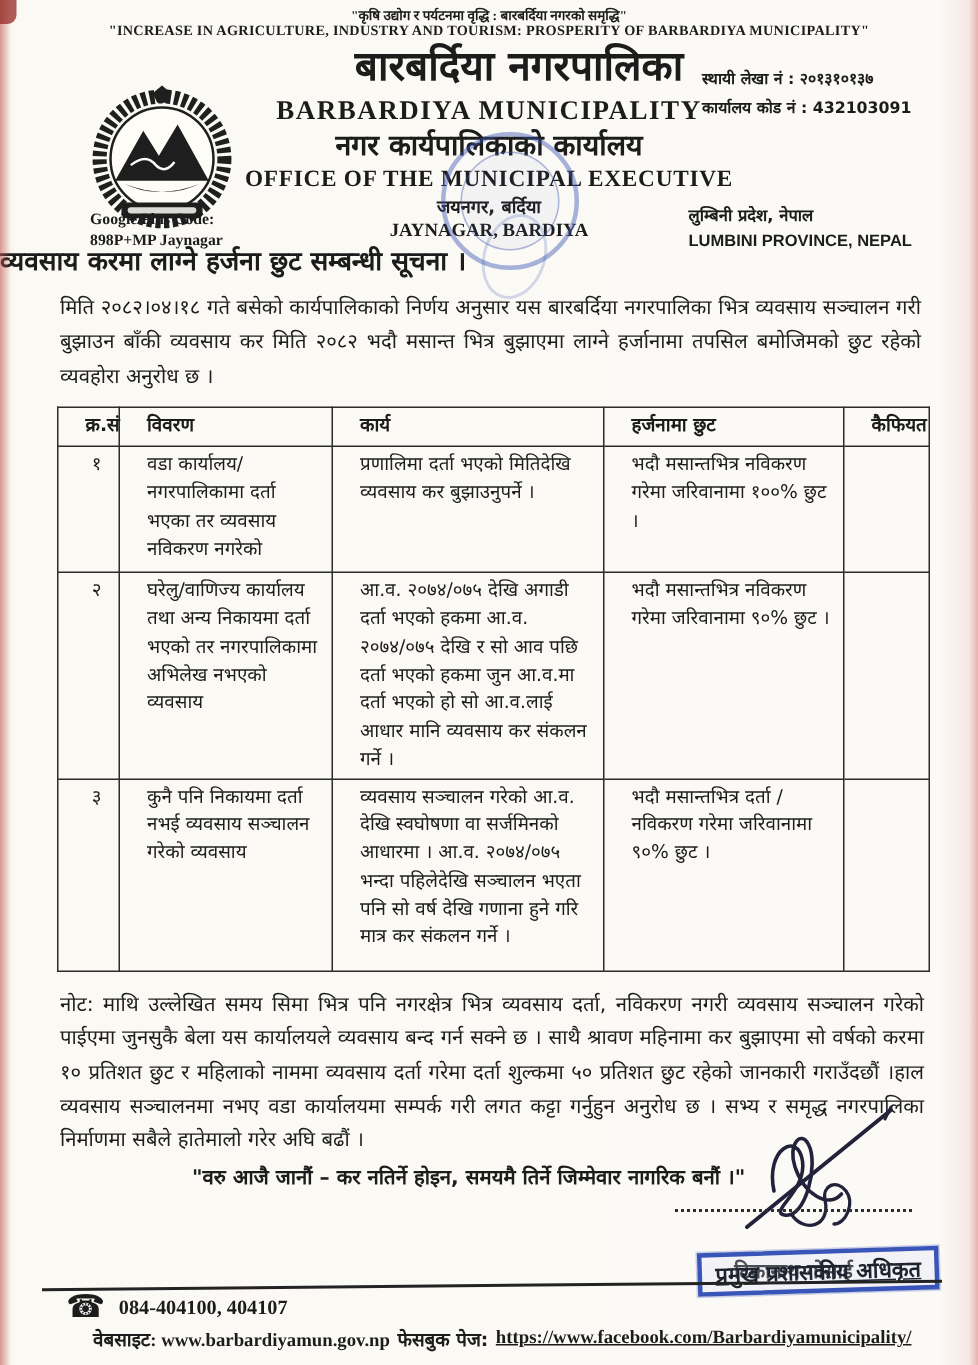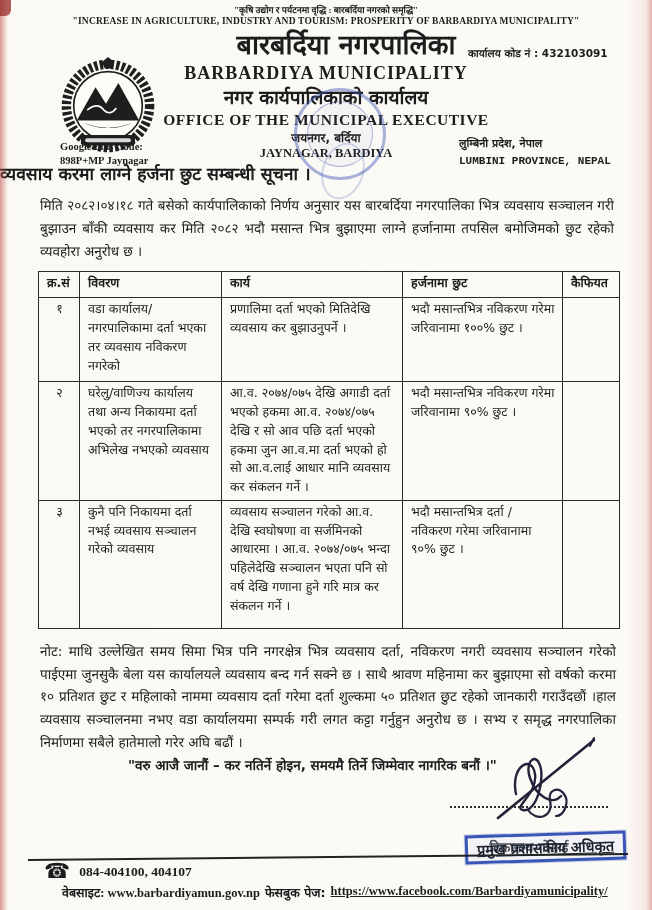--- a/index.html
+++ b/index.html
@@ -31,38 +31,38 @@
   .muni-en { font-size:18px; font-weight:bold; font-family:"Liberation Serif", serif; letter-spacing:1px; margin-top:3px; }
   .office-np { font-size:19px; font-weight:bold; margin-top:3px; }
   .office-en { font-size:15.5px; font-weight:bold; font-family:"Liberation Serif", serif; letter-spacing:.5px; margin-top:2px; }
   .place-np { font-size:12px; font-weight:bold; margin-top:3px; }
   .place-en { font-size:12.5px; font-weight:bold; font-family:"Liberation Serif", serif; margin-top:1px; }
 
   .logo-wrap { position:absolute; left:50px; top:56px; width:116px; height:104px; }
   .gpc { position:absolute; left:60px; top:140px; width:120px; font-size:10.5px; font-weight:bold; line-height:1.35; font-family:"Liberation Serif", serif; }
   .pan-block { position:absolute; right:26px; top:44px; width:158px; font-size:10.5px; font-weight:bold; line-height:1.8; }
   .province-block { position:absolute; right:18px; top:136px; width:175px; font-size:11px; font-weight:bold; line-height:1.5; }
-  .province-en { font-family:Liberation Mono, monospace; font-size:11px; }
+  .province-en { font-family:Liberation Sans, sans-serif; font-size:11px; }
 
   .seal { position:absolute; left:294px; top:88px; width:92px; height:92px; border-radius:50%;
     border:3px solid rgba(58,84,178,.55); opacity:.8; pointer-events:none; }
   .seal-inner { position:absolute; left:10px; top:10px; right:10px; bottom:10px; border-radius:50%;
     border:1.5px solid rgba(58,84,178,.5); background:rgba(96,122,206,.07); }
   .seal-tail { position:absolute; left:322px; top:142px; width:42px; height:58px; border-radius:50%;
     border:2px solid rgba(58,84,178,.3); transform:rotate(18deg); opacity:.7; pointer-events:none; }
 
   
   .notice-title { font-size:17.5px; font-weight:bold; }
   .notice-date { text-align:center; margin-top:3px; font-size:12.5px; font-weight:bold; }
   .notice-body { margin:9px 38px 0 40px; font-size:13.5px; line-height:1.72; text-align:justify; }
 
   
   table.notice-table { margin:8px 0 0 38px; width:581px; border-collapse:collapse; table-layout:fixed;
     font-size:12.5px; line-height:1.5; }
-  .notice-table th, .notice-table td { border:1.7px solid #2b2b2b; padding:2px 7px 3px 8px;
+  .notice-table th, .notice-table td { border:1.7px solid #2b2b2b; padding:2px 7px 3px 18px;
     vertical-align:top; text-align:left; font-weight:normal;margin-top:22px; }
   .notice-table th { font-weight:bold; height:26px; }
   .col-sn { width:41px; } .col-detail { width:142px; } .col-work { width:181px; }
   .col-discount { width:160px; } .col-remarks { width:57px; }
   .row-1 td { height:84px; } .row-2 td { height:118px; } .row-3 td { height:128px; }
   td.sn-cell { text-align:center; }
 
   .note-para { margin:11px 36px 0 40px; font-size:13.5px; line-height:1.68; text-align:justify; }
   .slogan { margin:3px 40px 0 128px; font-size:13.5px; font-weight:bold; }
 
@@ -124,20 +124,21 @@
       <rect x="28" y="79" width="44" height="4" rx="2" fill="#fdfcf7" opacity=".85"></rect>
     </svg>
   </div>
 
   <div class="gpc">
     <div>Google Plus Code:</div>
     <div>898P+MP Jaynagar</div>
   </div>
 
   <div class="pan-block">
+    <div>स्थायी लेखा नं   : २०१३१०१३७</div>
     <div>कार्यालय कोड नं : 432103091</div>
   </div>
 
   <div class="province-block">
     <div>लुम्बिनी प्रदेश, नेपाल</div>
     <div class="province-en">LUMBINI PROVINCE, NEPAL</div>
   </div>
 
   <div class="seal">
     <div class="seal-inner"></div>

